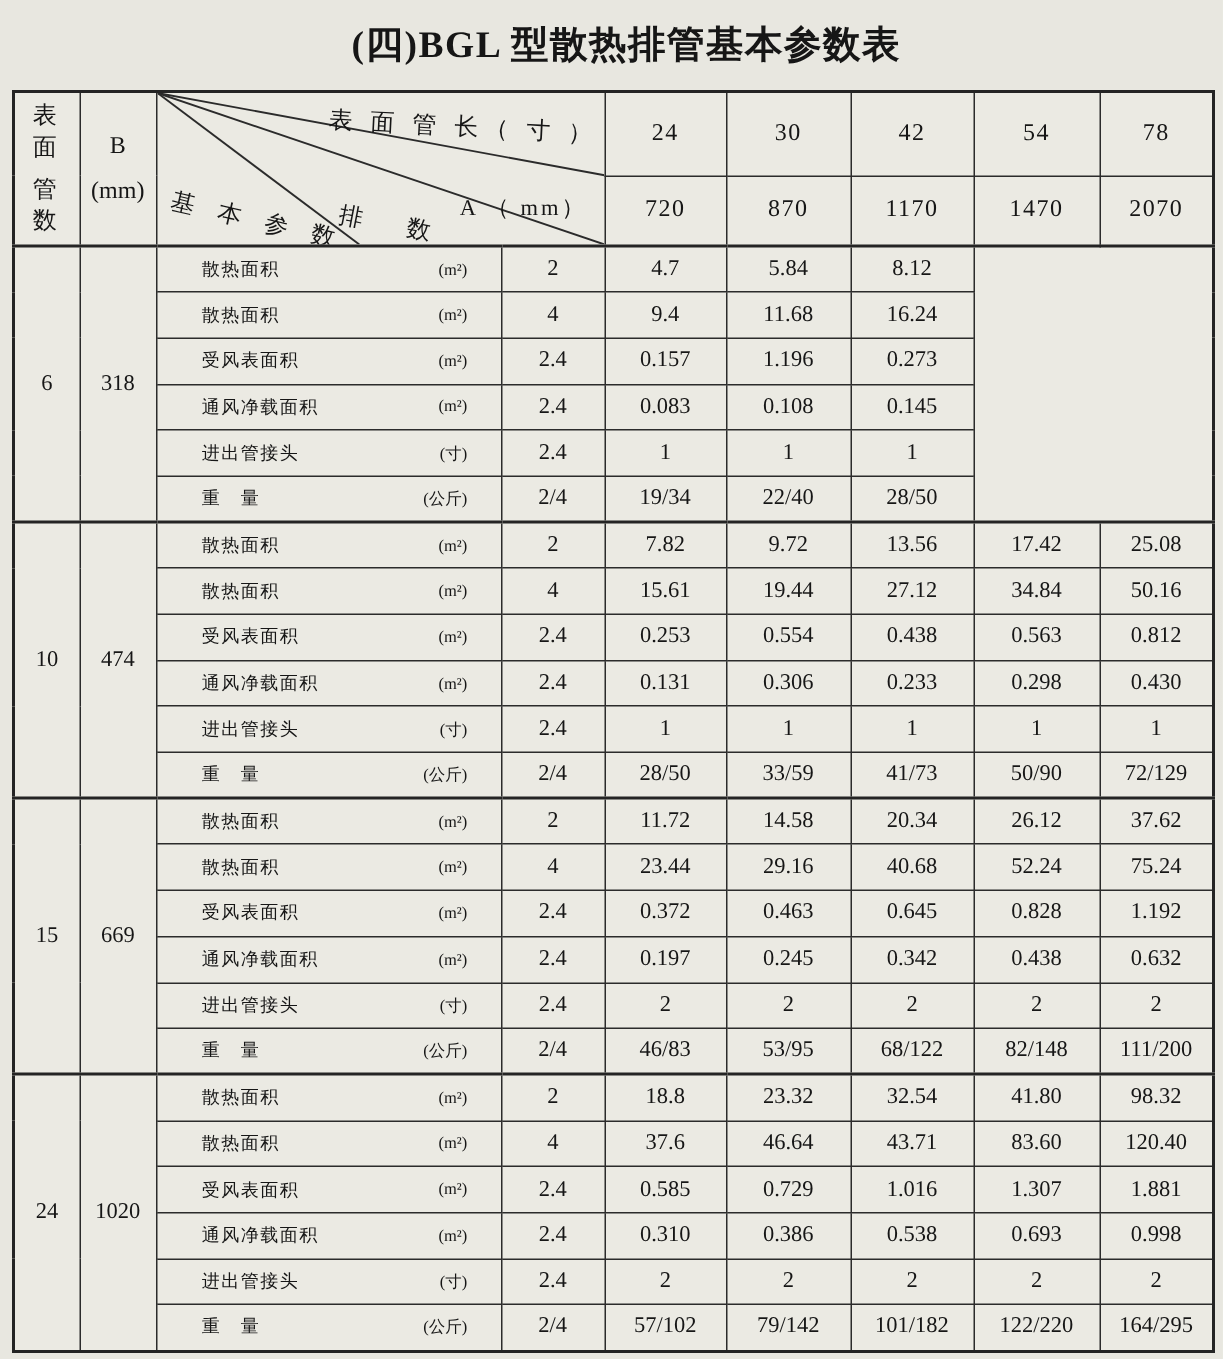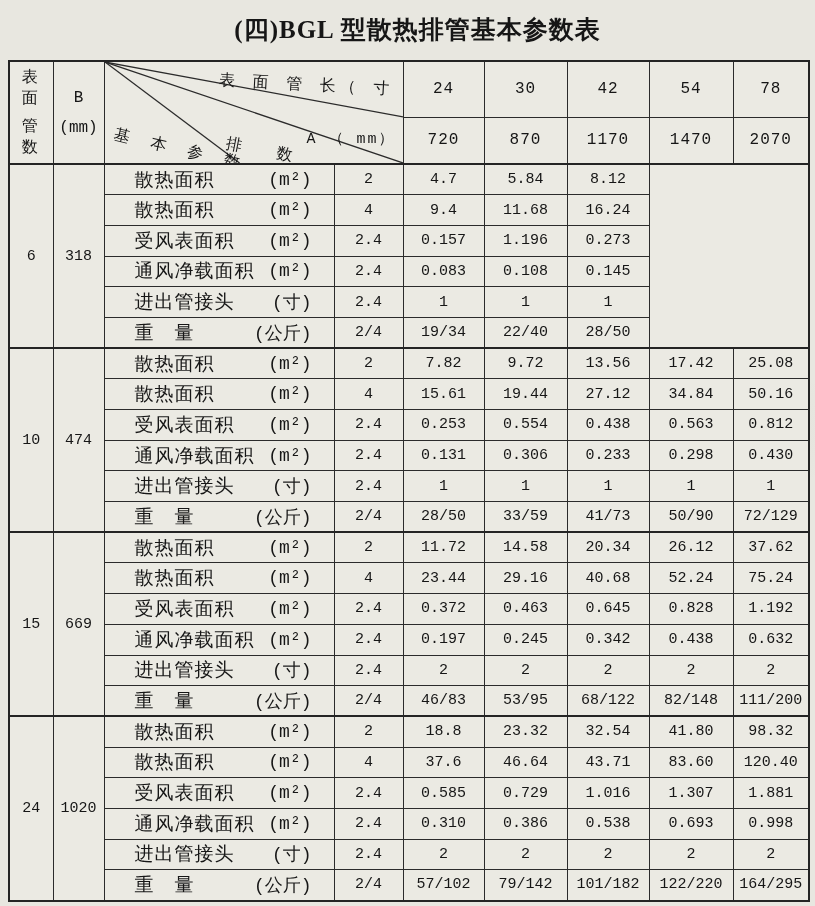--- a/index.html
+++ b/index.html
@@ -27,21 +27,20 @@
     position: absolute; top: 3px; left: 0; width: 100%;
     margin: 10px; text-align: center;
     font-size: 25px; font-weight: bold; letter-spacing: 1px;
   }
   table.params {
     position: absolute; left: 8px; top: 60px;
     width: 800px; table-layout: fixed;
     border-collapse: collapse;
     background: #ebeae3;
     border: 2px solid #242424;
-    font-family: Liberation Mono, monospace;
   }
   td {
     border: 1px solid #2b2b2b;
     padding: 0;
     text-align: center;
     vertical-align: middle;
     font-size: 15px;
     overflow: hidden;
   }
   tr.h1 { height: 56px; }
@@ -59,22 +58,22 @@
   .dl { position: absolute; white-space: nowrap; font-size: 16px; }
   .dl-top    { left: 114px; top: 8px;  letter-spacing: 4px; transform: rotate(3deg); transform-origin: left center; }
   .dl-a      { left: 202px; top: 67px; font-size: 15px; letter-spacing: 2px; }
   .dl-rows   { left: 121px; top: 71px; letter-spacing: 13px; transform: rotate(11deg); transform-origin: left center; }
   .dl-params { left: 9px;   top: 62px; letter-spacing: 6px;  transform: rotate(13deg); transform-origin: left center; }
   
   .labwrap {
     display: flex; justify-content: space-between; align-items: center;
     height: 100%; padding: 0 22px 0 30px;
   }
-  .plabel { font-size: 19px; letter-spacing: 1px; }
-  .punit  { font-size: 18px; }
+  .plabel { font-size: 12px; letter-spacing: 1px; }
+  .punit  { font-size: 11px; }
   td.num { font-size: 15px; }
 </style>
 </head>
 <body>
 
 <h1 class="title">(四)BGL 型散热排管基本参数表</h1>
 
 <table class="params">
   <colgroup>
     <col style="width:44px">

